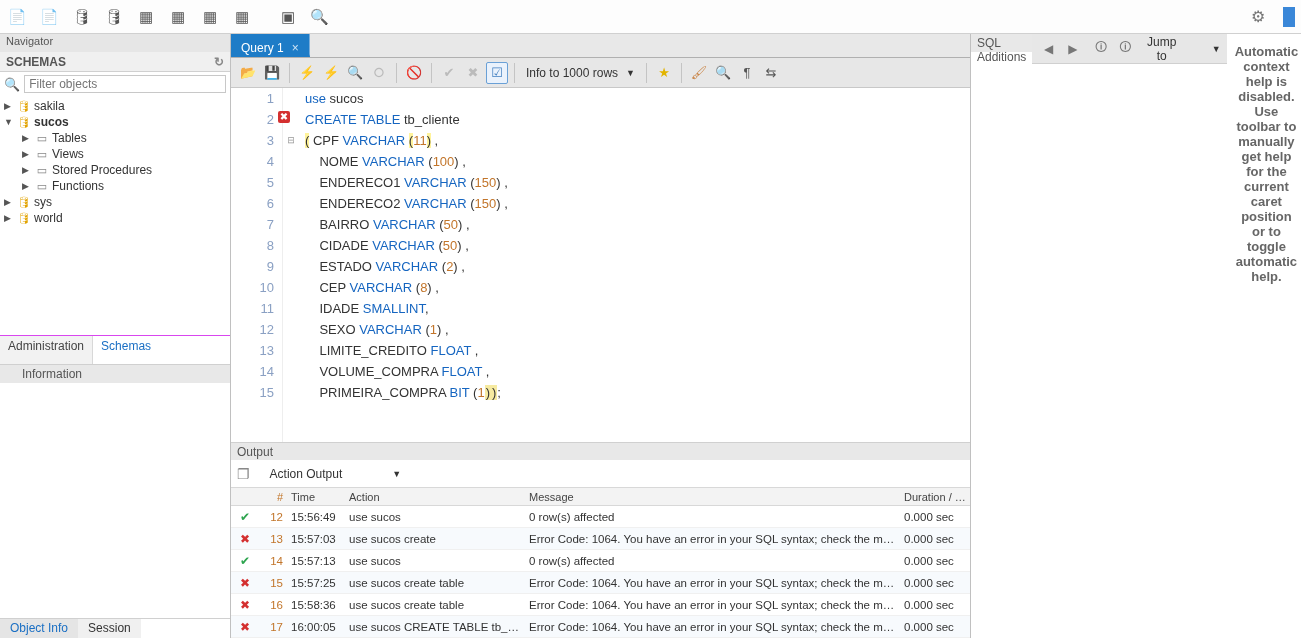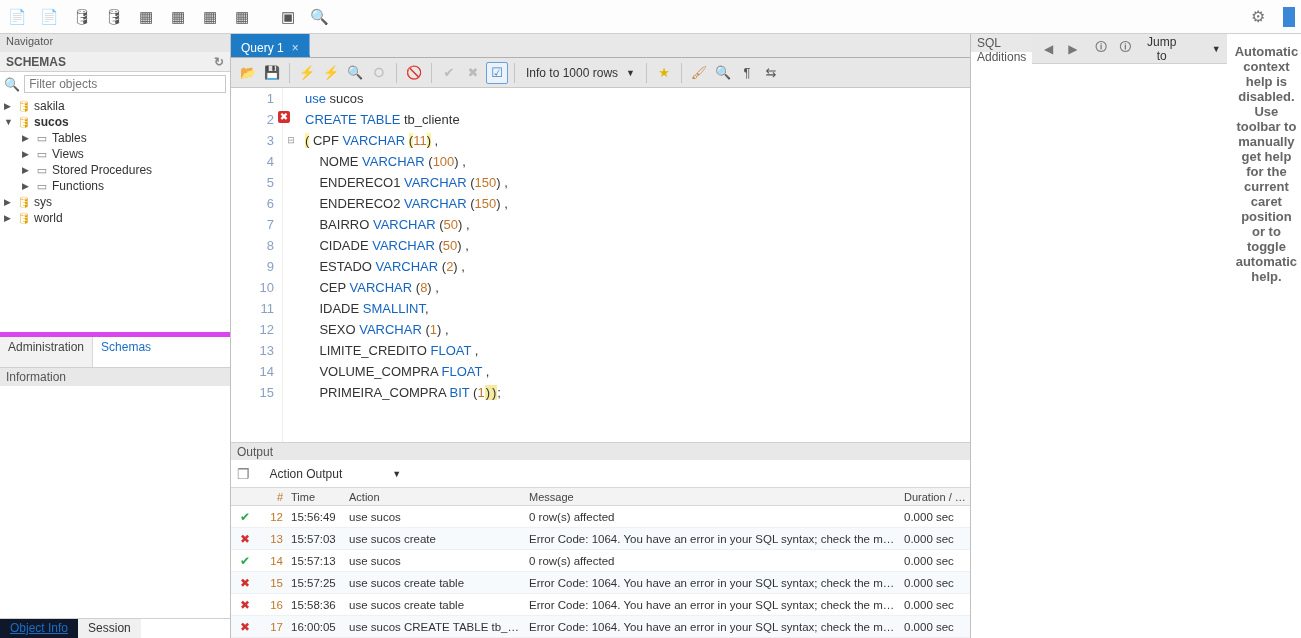--- a/index.html
+++ b/index.html
@@ -24,31 +24,31 @@
 .filter-row .mag { font-size: 13px; color: #888; }
 .filter-row input { flex: 1; border: 1px solid #c8c8c8; padding: 1px 4px; font-size: 12px; }
 .tree { flex: 1; overflow: auto; padding: 2px 0; }
 .tree-item { display: flex; align-items: center; height: 16px; padding-left: 4px; cursor: pointer; }
 .tree-caret { width: 12px; font-size: 9px; color: #555; }
 .tree-icon { width: 16px; text-align: center; font-size: 11px; color: #e2a300; }
 .tree-label { padding-left: 2px; }
 .bold { font-weight: bold; }
 .tree-sub { padding-left: 22px; }
 .tree-sub .tree-icon { color: #888; }
-.admin-tabs { height: 36px; border-top: 5px solid #d946ef; border-bottom: 1px solid #d0d0d0; display: flex; }
+.admin-tabs { height: 30px; border-top: 1px solid #d946ef; border-bottom: 1px solid #d0d0d0; display: flex; }
 .admin-tabs div { padding: 3px 8px; cursor: pointer; font-size: 12px; }
 .admin-tabs .active { color: #1a6fc4; background: #ffffff; }
 .admin-tabs .inactive { color: #444; background: #f2f2f2; border-right: 1px solid #d8d8d8; }
-.info-title { height: 18px; background: #e8e8e8; padding: 2px 6px; color: #555; }
+.info-title { height: 18px; background: #e8e8e8; padding: 2px 22px; color: #555; }
 .info-body { flex: 0 0 auto; padding: 30px 12px; font-size: 12px; }
 .info-body .k { font-weight: bold; }
 .info-body .v { color: #008000; font-weight: bold; }
 .bottom-tabs { height: 20px; border-top: 1px solid #d0d0d0; display: flex; }
 .bottom-tabs div { padding: 2px 10px; font-size: 12px; cursor: pointer; }
-.bottom-tabs .on { background: #0f172a; color: #1a6fc4; text-decoration: underline; }
+.bottom-tabs .on { background: #e5e5e5; color: #1a6fc4; }
 .bottom-tabs .off { background: #f0f0f0; }
 
 
 .center-col { flex: 1; display: flex; flex-direction: column; min-width: 0; border-right: 1px solid #c0c0c0; }
 .qtabs { height: 24px; display: flex; background: #e8e8e8; border-bottom: 1px solid #b0b0b0; }
 .qtab { background: #1e7cc7; color: #fff; padding: 11px 10px 3px 10px; display: flex; align-items: center; gap: 8px; border-right: 1px solid #7aaedb; border-bottom: 3px solid #1e7cc7; }
 .qtab .x { font-size: 12px; color: #cfe4f5; cursor: pointer; }
 
 .qtoolbar { height: 30px; background: #e7e7e7; border-bottom: 1px solid #c8c8c8; display: flex; align-items: center; gap: 2px; padding: 0 6px; }
 .qtoolbar .btn { width: 22px; height: 22px; display: flex; align-items: center; justify-content: center; font-size: 13px; cursor: pointer; border-radius: 2px; }

